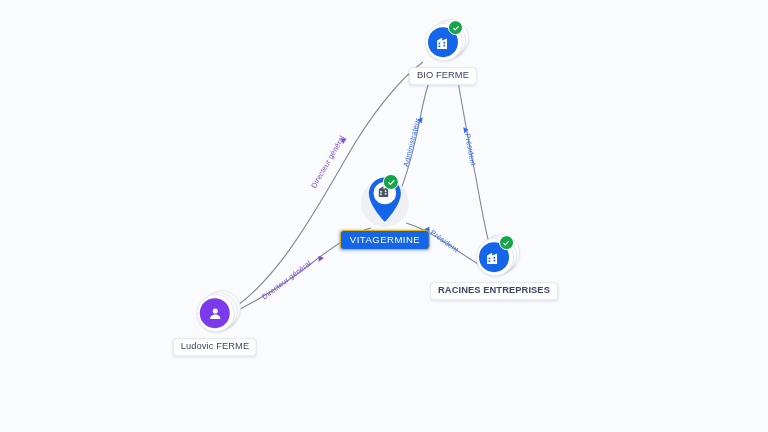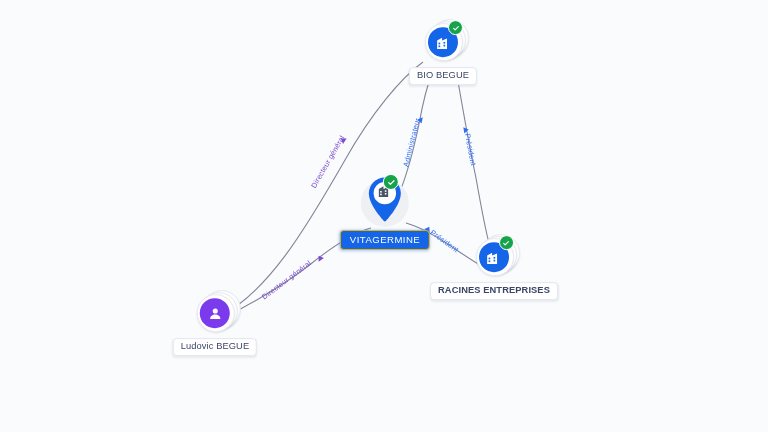--- a/index.html
+++ b/index.html
@@ -211,21 +211,21 @@
           <rect x="12" y="11" width="2.4" height="2.4" fill="#1565e8"></rect>
           <rect x="12" y="15" width="2.4" height="2.4" fill="#1565e8"></rect>
         </svg>
       </div>
       <div class="check-badge">
         <svg width="8" height="8" viewBox="0 0 24 24">
           <path d="M5 12.5l4.5 4.5L19 7.5" fill="none" stroke="#ffffff" stroke-width="3.4" stroke-linecap="round" stroke-linejoin="round"></path>
         </svg>
       </div>
     </div>
-    <div class="node-label plain">BIO BEGUE</div>
+    <div class="node-label plain">BIO FERME</div>
   </div>
 
   <div class="node" id="node-racines-entreprises" style="left: 494px; top: 267px; font-weight: bold;">
     <div class="node-art">
       <div class="stack-card c1"></div>
       <div class="stack-card c2"></div>
       <div class="stack-card c3"></div>
       <div class="disc company">
         <svg width="17" height="17" viewBox="0 0 24 24">
           <path d="M3 21V9l7-4v4l7-3v15H3z" fill="#ffffff"></path>
@@ -249,21 +249,21 @@
       <div class="stack-card c1"></div>
       <div class="stack-card c2"></div>
       <div class="stack-card c3"></div>
       <div class="disc person">
         <svg width="17" height="17" viewBox="0 0 24 24">
           <circle cx="12" cy="8.3" r="3.6" fill="#ffffff"></circle>
           <path d="M4.8 19.5c0-4 3.4-6.2 7.2-6.2s7.2 2.2 7.2 6.2z" fill="#ffffff"></path>
         </svg>
       </div>
     </div>
-    <div class="node-label plain">Ludovic BEGUE</div>
+    <div class="node-label plain">Ludovic FERME</div>
   </div>
 
   <div class="node" id="node-vitagermine" style="left: 385px; top: 212px;">
     <div class="node-art" style="width:54px;height:54px;">
       <div class="pin-halo"></div>
       <svg class="pin-shape" viewBox="0 0 38 50">
         <path d="M19 1.5C10.2 1.5 3 8.6 3 17.4c0 11 12.2 24.6 15 27.6 .6 .6 1.4 .6 2 0 2.8-3 15-16.6 15-27.6C35 8.6 27.8 1.5 19 1.5z" fill="#1565e8"></path>
         <circle cx="19" cy="17.2" r="11.2" fill="#ffffff"></circle>
       </svg>
       <div class="pin-icon-wrap">

